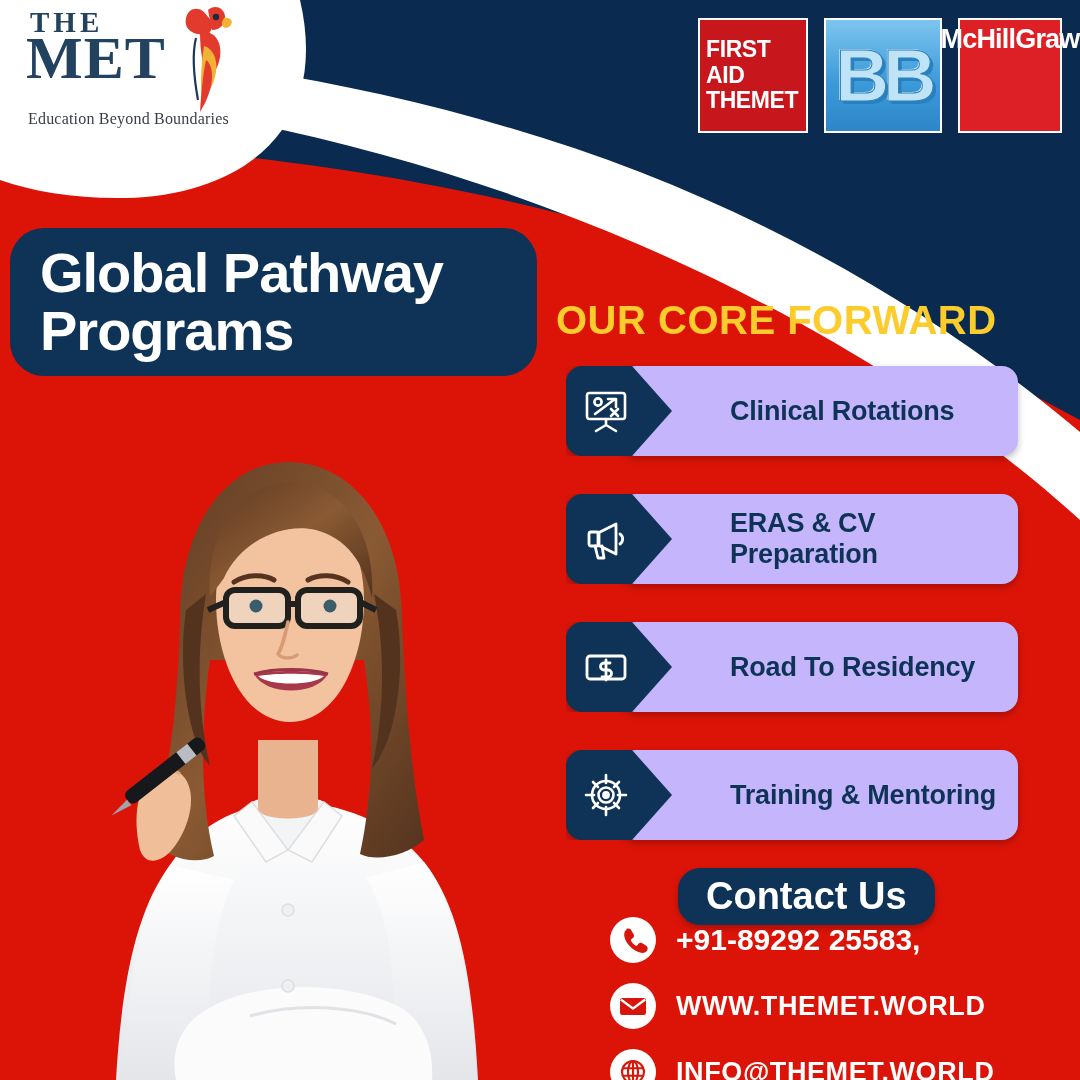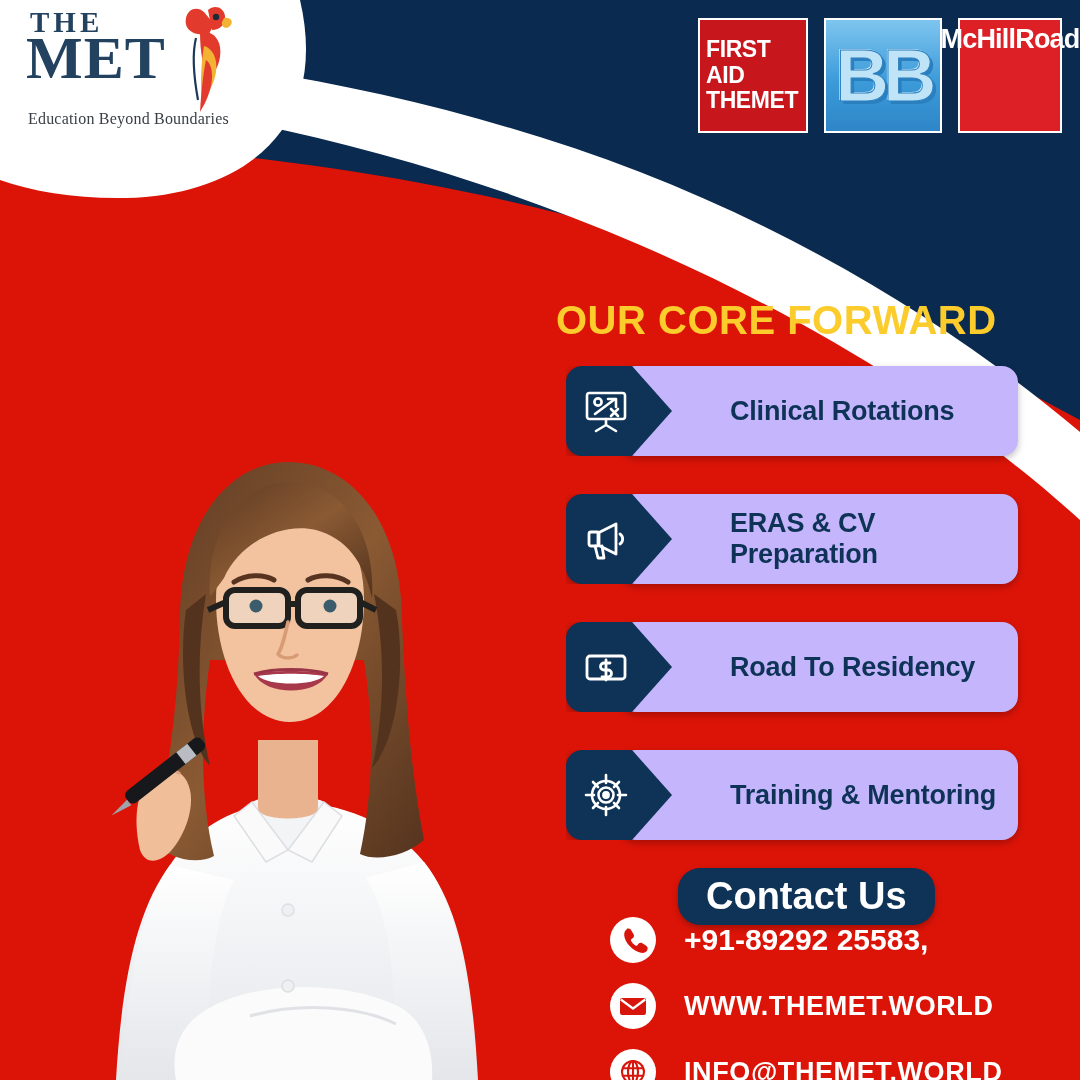--- a/index.html
+++ b/index.html
@@ -61,21 +61,21 @@
     border-radius:16px 0 0 16px;
     clip-path:polygon(0 0,66px 0,106px 50%,66px 100%,0 100%);
     filter:drop-shadow(0 3px 5px rgba(0,0,0,.3));}
   .pennant svg{position:absolute;left:16px;top:21px;width:48px;height:48px;}
 
   
   #contact-badge{position:absolute;left:678px;top:868px;background:#0E3356;
     border-radius:22px;padding:7px 28px;color:#fff;font-size:38px;font-weight:700;
     box-shadow:0 3px 6px rgba(0,0,0,.25);}
   #contact-list{position:absolute;left:610px;top:912px;width:440px;}
-  .crow{display:flex;align-items:center;height:56px;margin-bottom:10px;gap:8px;}
+  .crow{display:flex;align-items:center;height:56px;margin-bottom:10px;}
   .cicon{width:46px;height:46px;flex:0 0 46px;margin-right:20px;}
   .ctext{color:#fff;font-size:27px;font-weight:700;letter-spacing:.6px;}
   .ctext.phone{font-size:30px;letter-spacing:0;}
 </style>
 </head>
 <body>
 
 <div id="poster">
 
   <svg class="svg-bg" viewBox="0 0 1080 1080">
@@ -116,24 +116,28 @@
       <span>FIRST</span>
       <span>AID</span>
       <span>THEMET</span>
     </div>
     <div class="plogo plogo-bb">
       <span>BB</span>
     </div>
     <div class="plogo plogo-mgh">
       <span>Mc</span>
       <span>Hill</span>
-      <span>Road</span>
-    </div>
-  </div>
-
+      <span>Graw</span>
+    </div>
+  </div>
+
+  <div id="headline">
+    <div class="l">Global Pathway</div>
+    <div class="l">Programs</div>
+  </div>
 
   <svg id="photo" viewBox="0 0 520 670">
     <defs>
       <linearGradient id="hairg" x1="0" y1="0" x2="1" y2="1">
         <stop offset="0%" stop-color="#5E3A23"></stop>
           <stop offset="50%" stop-color="#8A5A33"></stop>
         <stop offset="100%" stop-color="#54331E"></stop>
       </linearGradient>
       <linearGradient id="shirtg" x1="0" y1="0" x2="0" y2="1">
         <stop offset="0%" stop-color="#FFFFFF"></stop>

